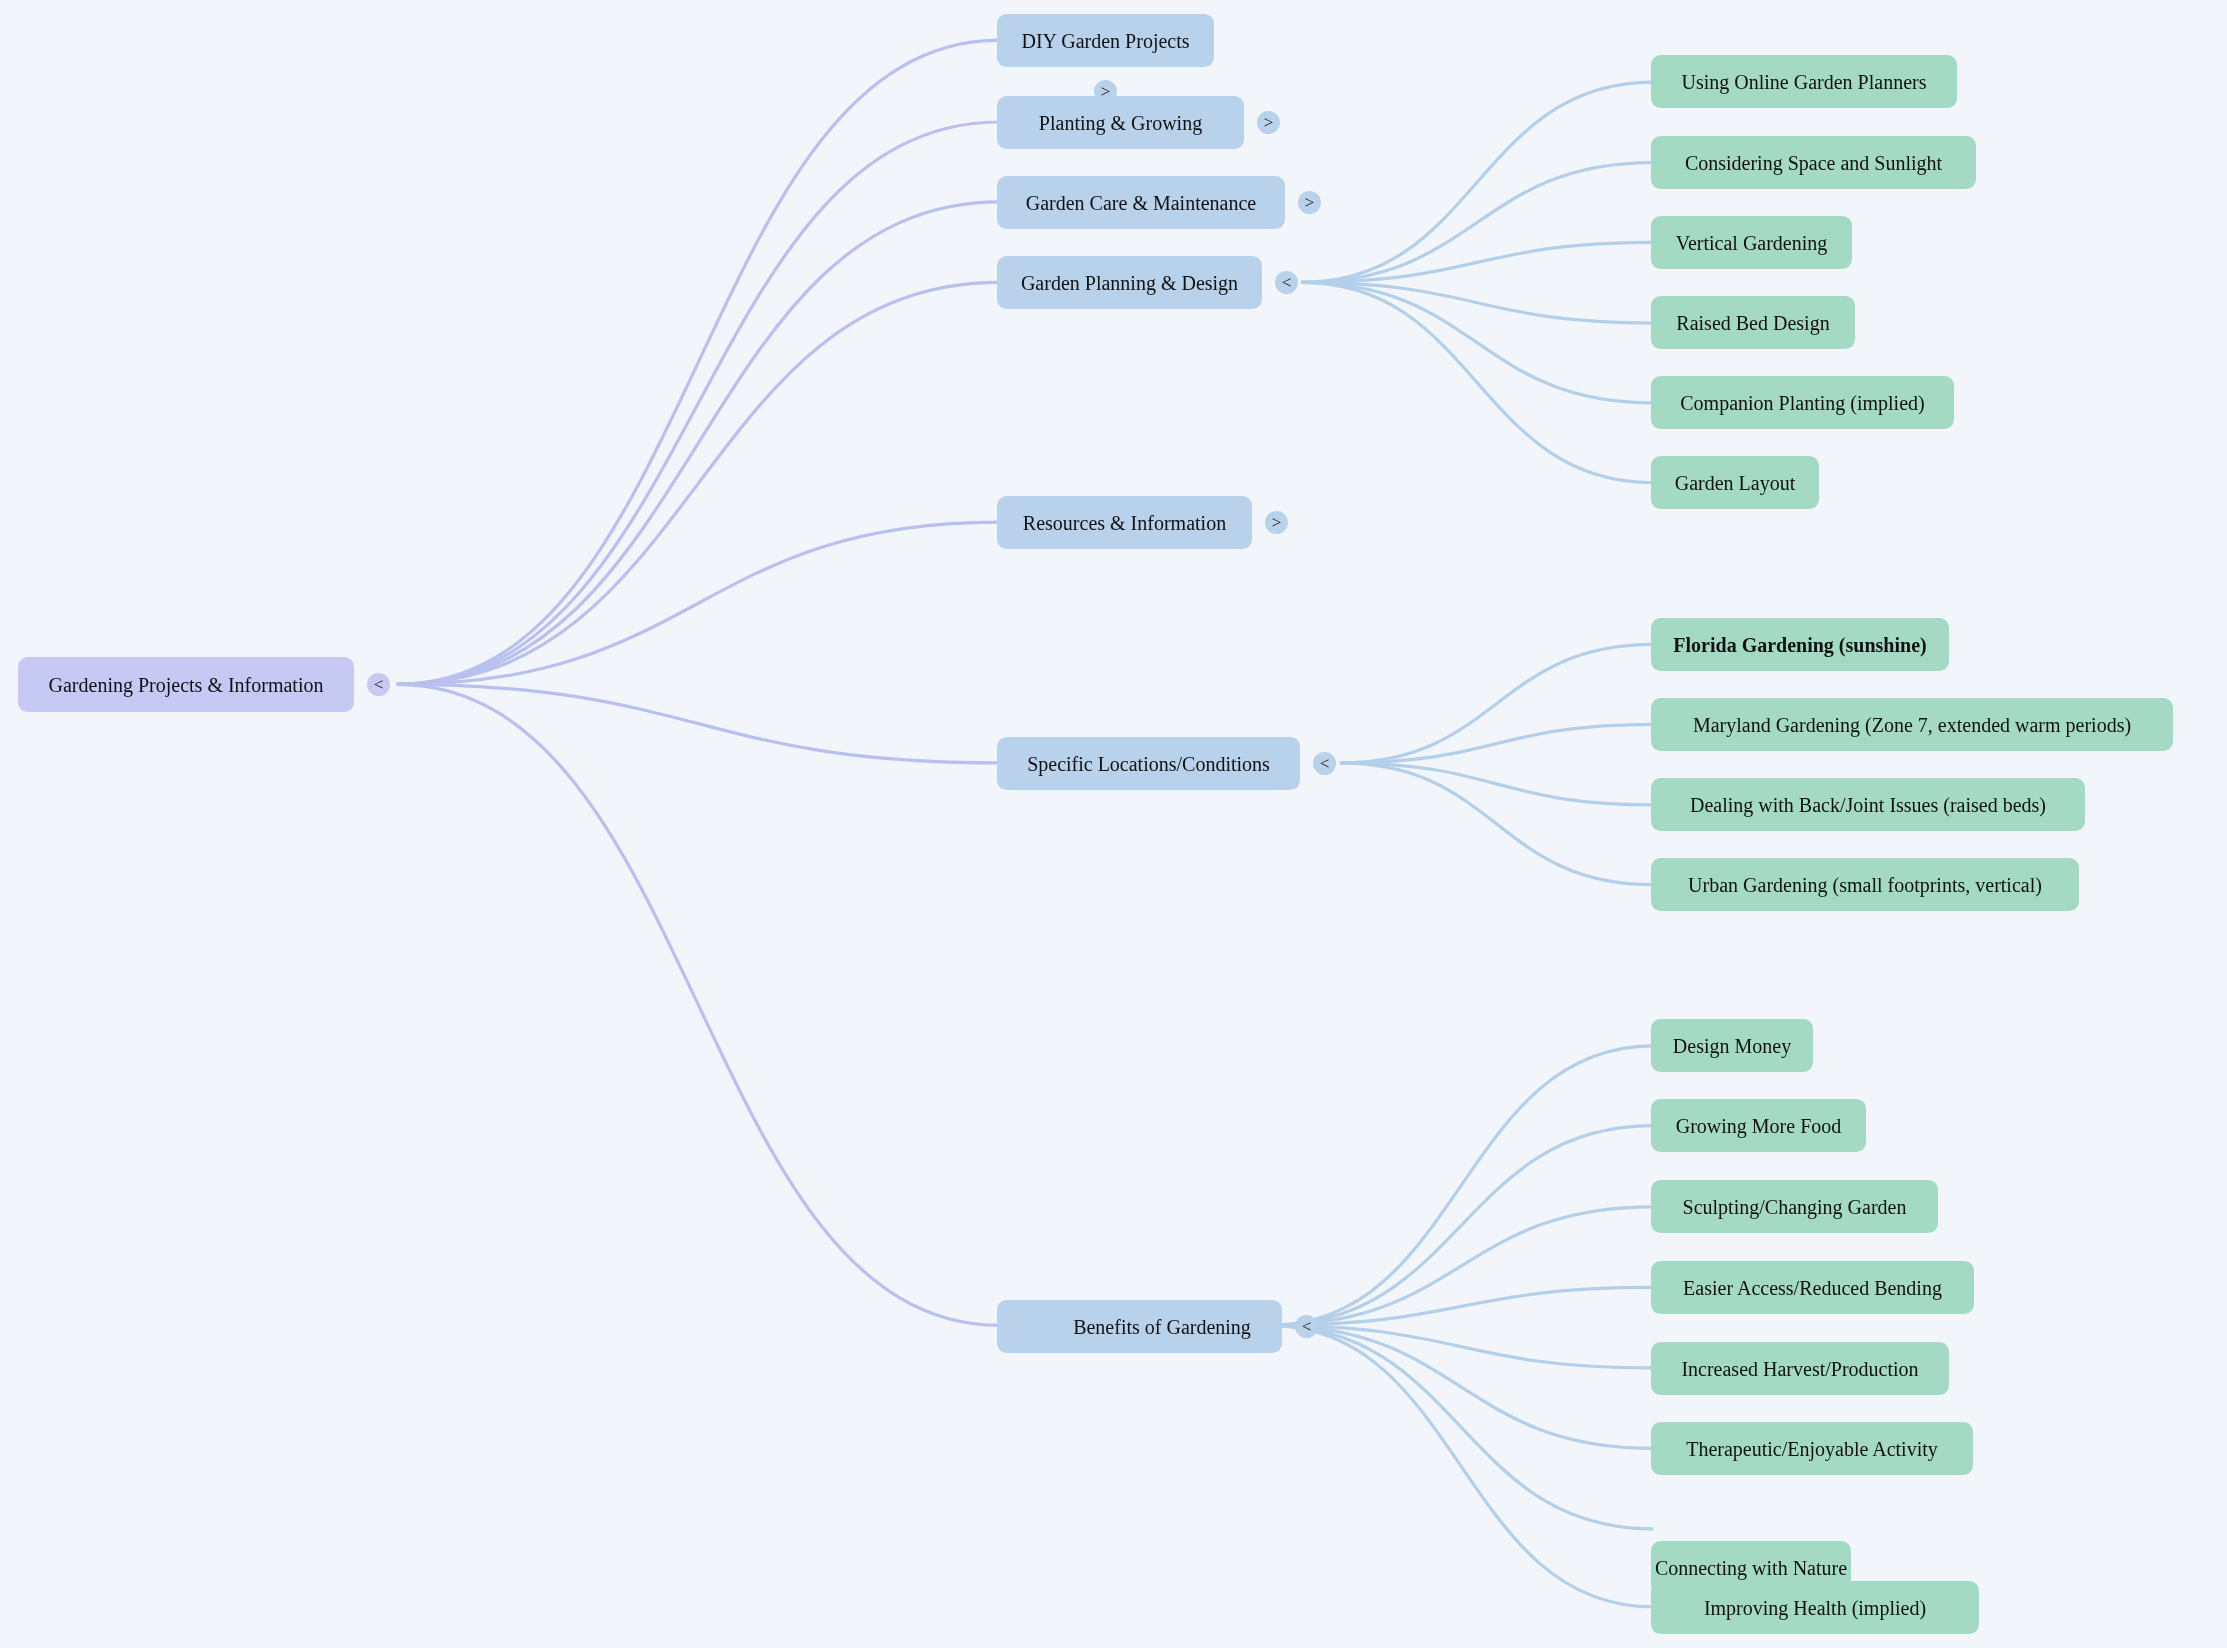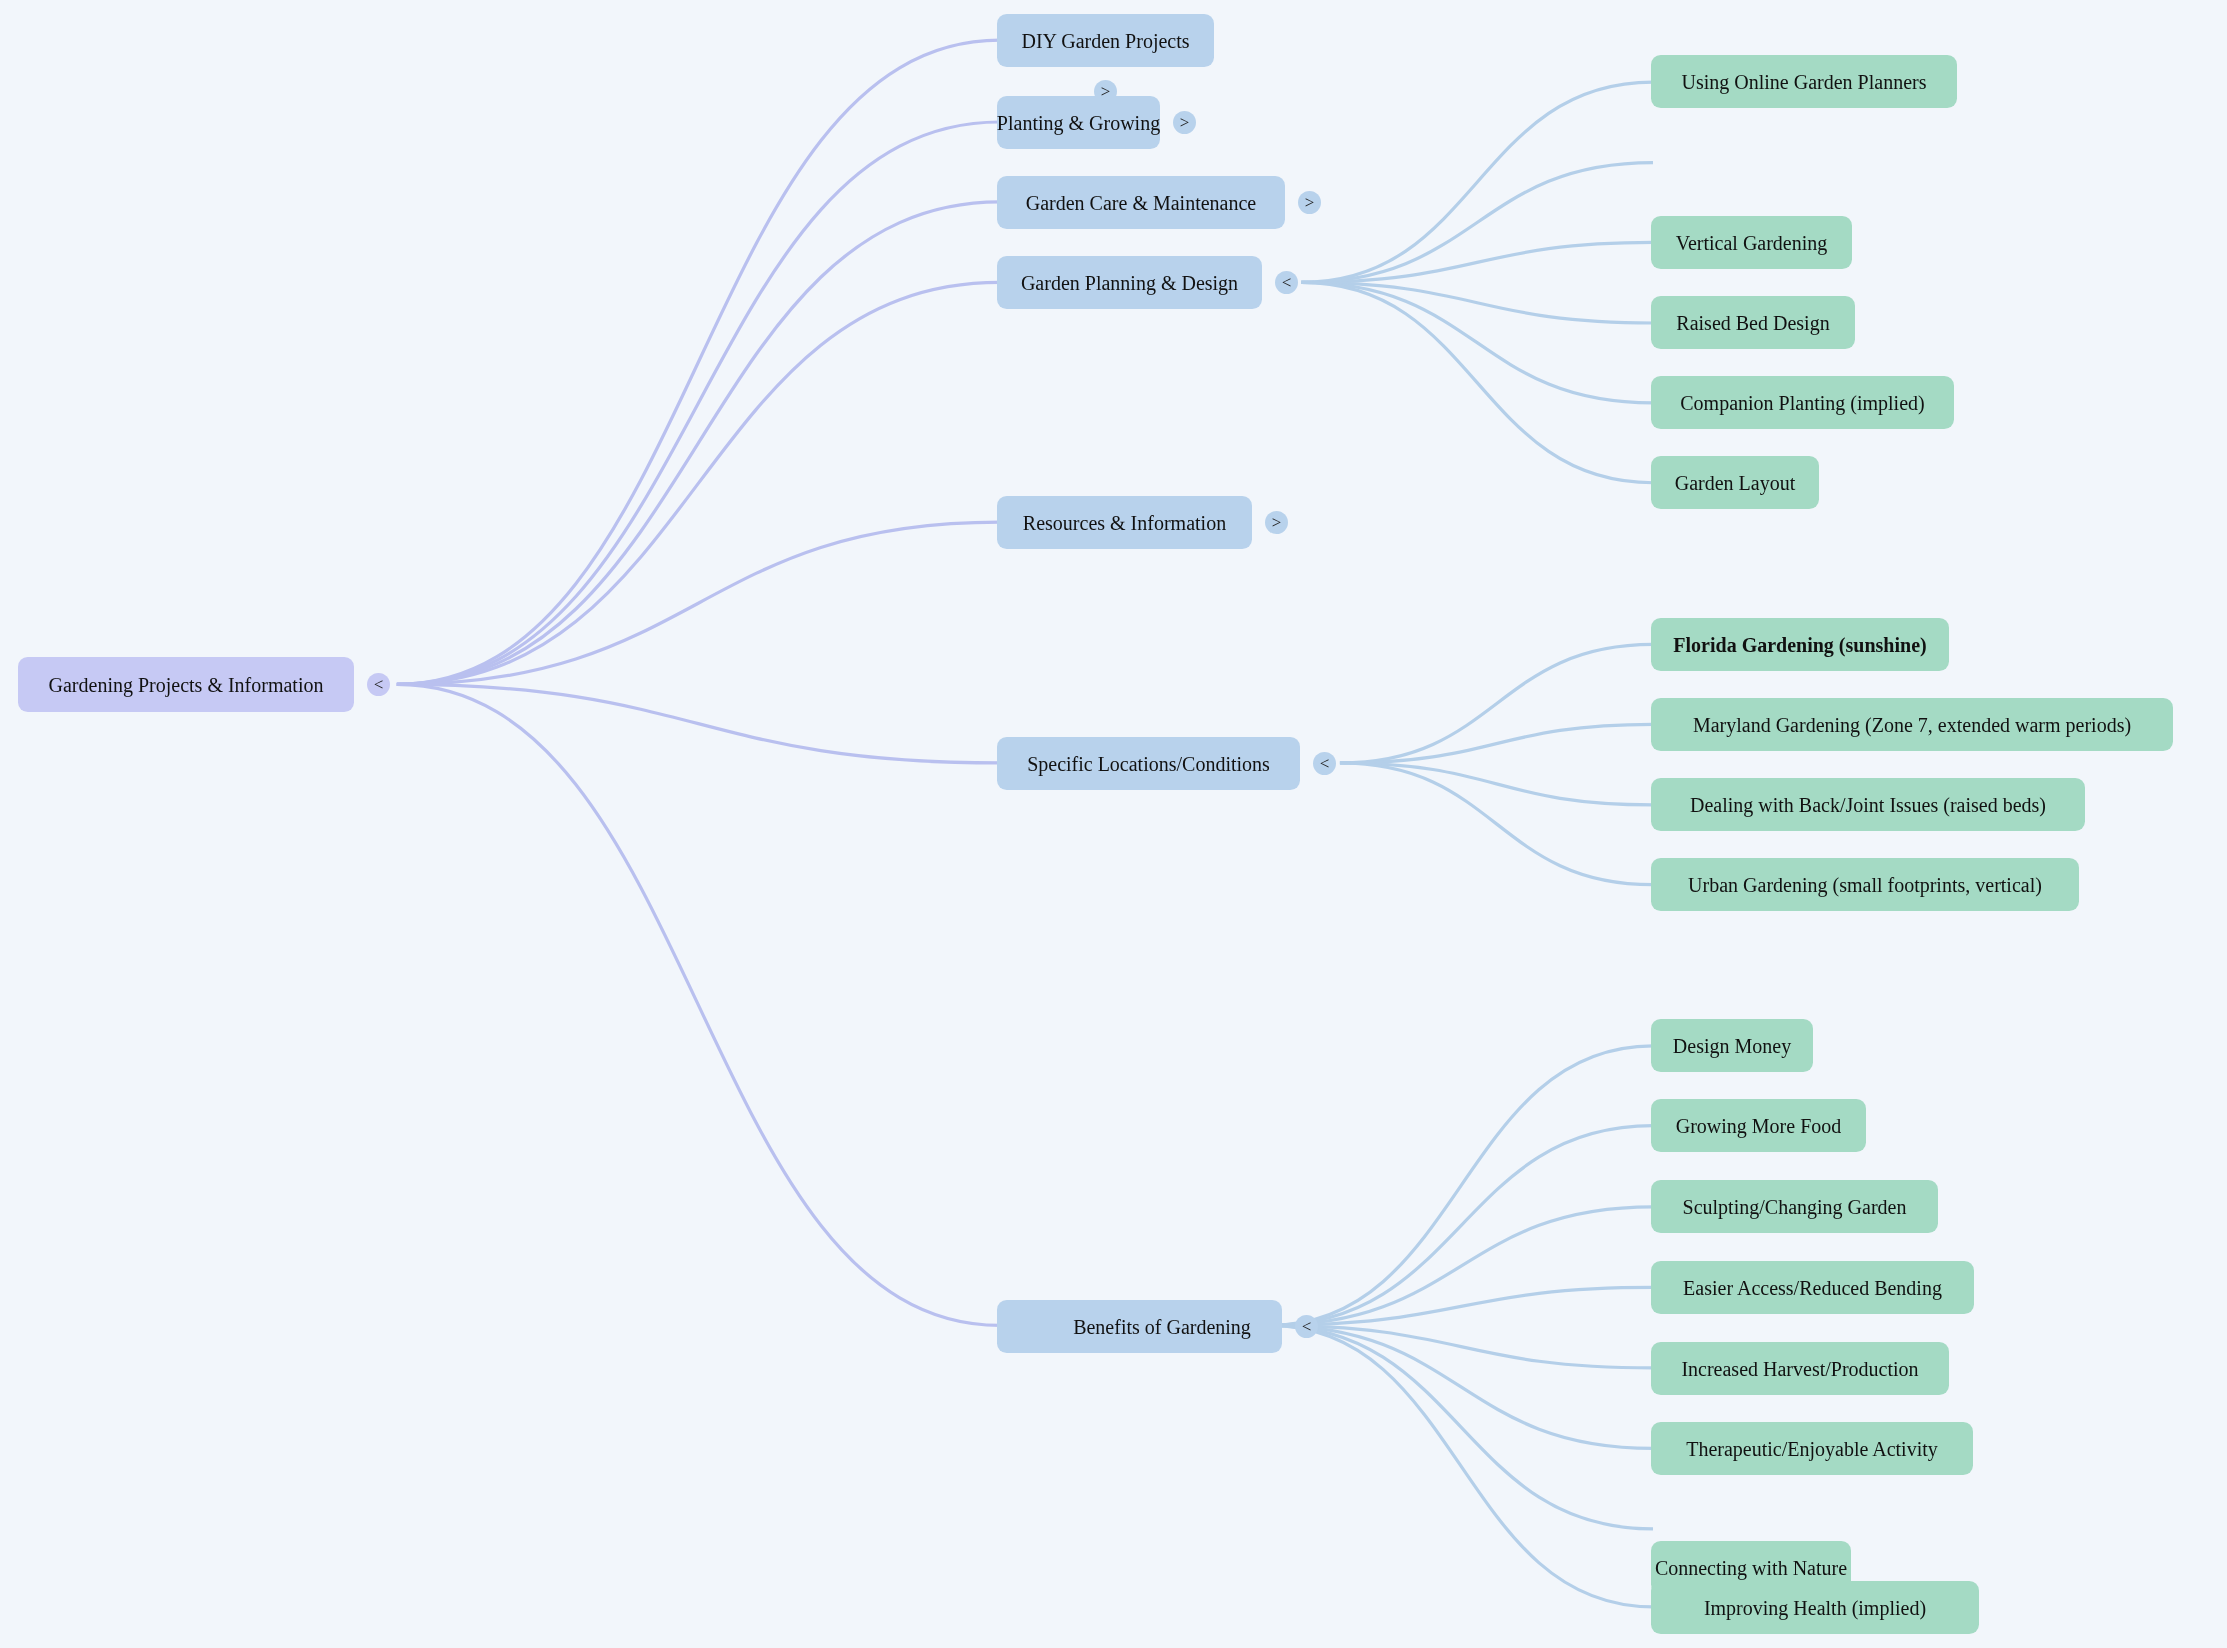--- a/index.html
+++ b/index.html
@@ -103,21 +103,21 @@
   </div>
 
   <div class="node l1" style="left:997px; top:14px;flex-direction:column;">
     <div class="box" style="width:217px;">
       <span>DIY Garden Projects</span>
     </div>
     <div class="toggle">&gt;</div>
   </div>
 
   <div class="node l1" style="left:997px; top:96px;">
-    <div class="box" style="width:163px;text-align:right;">
+    <div class="box" style="width:247px;text-align:right;">
       <span>Planting &amp; Growing</span>
     </div>
     <div class="toggle">&gt;</div>
   </div>
 
   <div class="node l1" style="left:997px; top:176px;">
     <div class="box" style="width:288px;">
       <span>Garden Care &amp; Maintenance</span>
     </div>
     <div class="toggle">&gt;</div>
@@ -149,20 +149,25 @@
       <span>Benefits of Gardening</span>
     </div>
     <div class="toggle">&lt;</div>
   </div>
 
   <div class="node l2" style="left:1651px; top:55px;">
     <div class="box" style="width:306px;">
       <span>Using Online Garden Planners</span>
     </div>
   </div>
+  <div class="node l2" style="left:1651px; top:136px;">
+    <div class="box" style="width:325px;">
+      <span>Considering Space and Sunlight</span>
+    </div>
+  </div>
   <div class="node l2" style="left:1651px; top:216px;">
     <div class="box" style="width:201px;">
       <span>Vertical Gardening</span>
     </div>
   </div>
   <div class="node l2" style="left:1651px; top:296px;">
     <div class="box" style="width:204px;">
       <span>Raised Bed Design</span>
     </div>
   </div>

